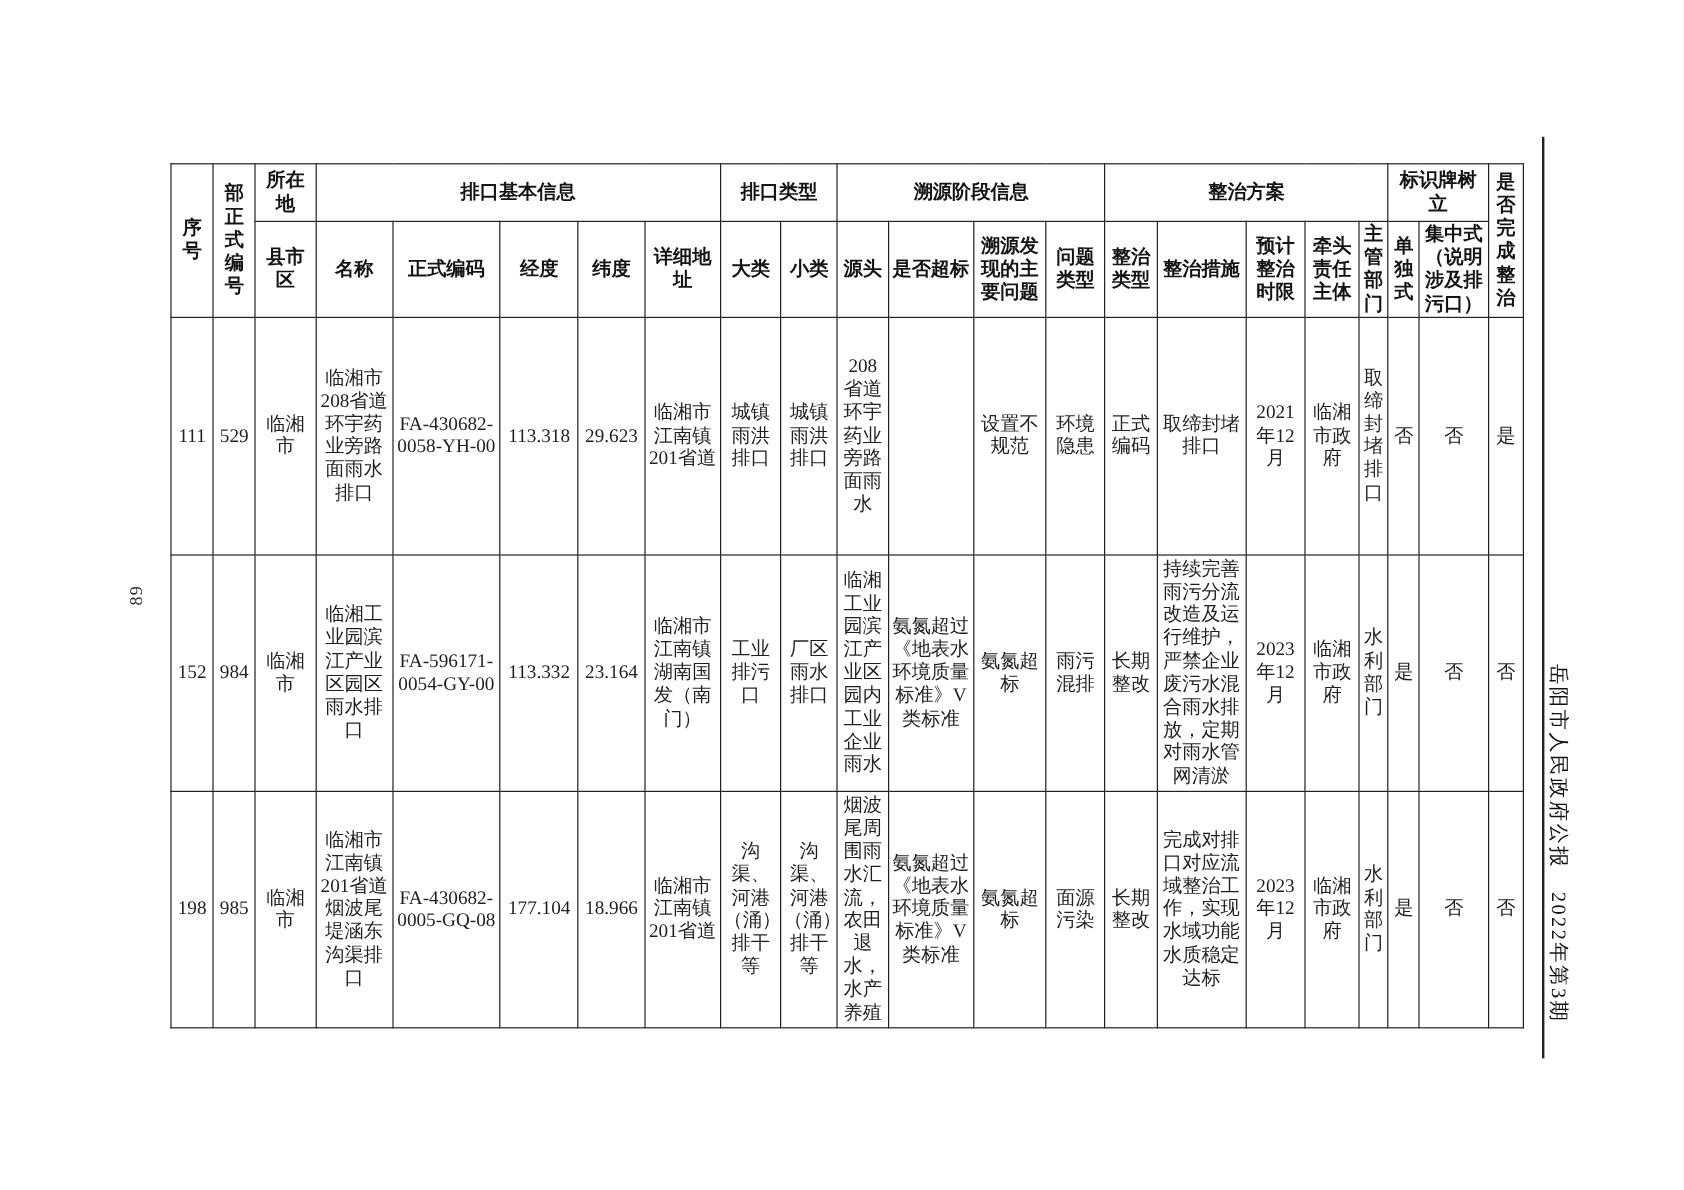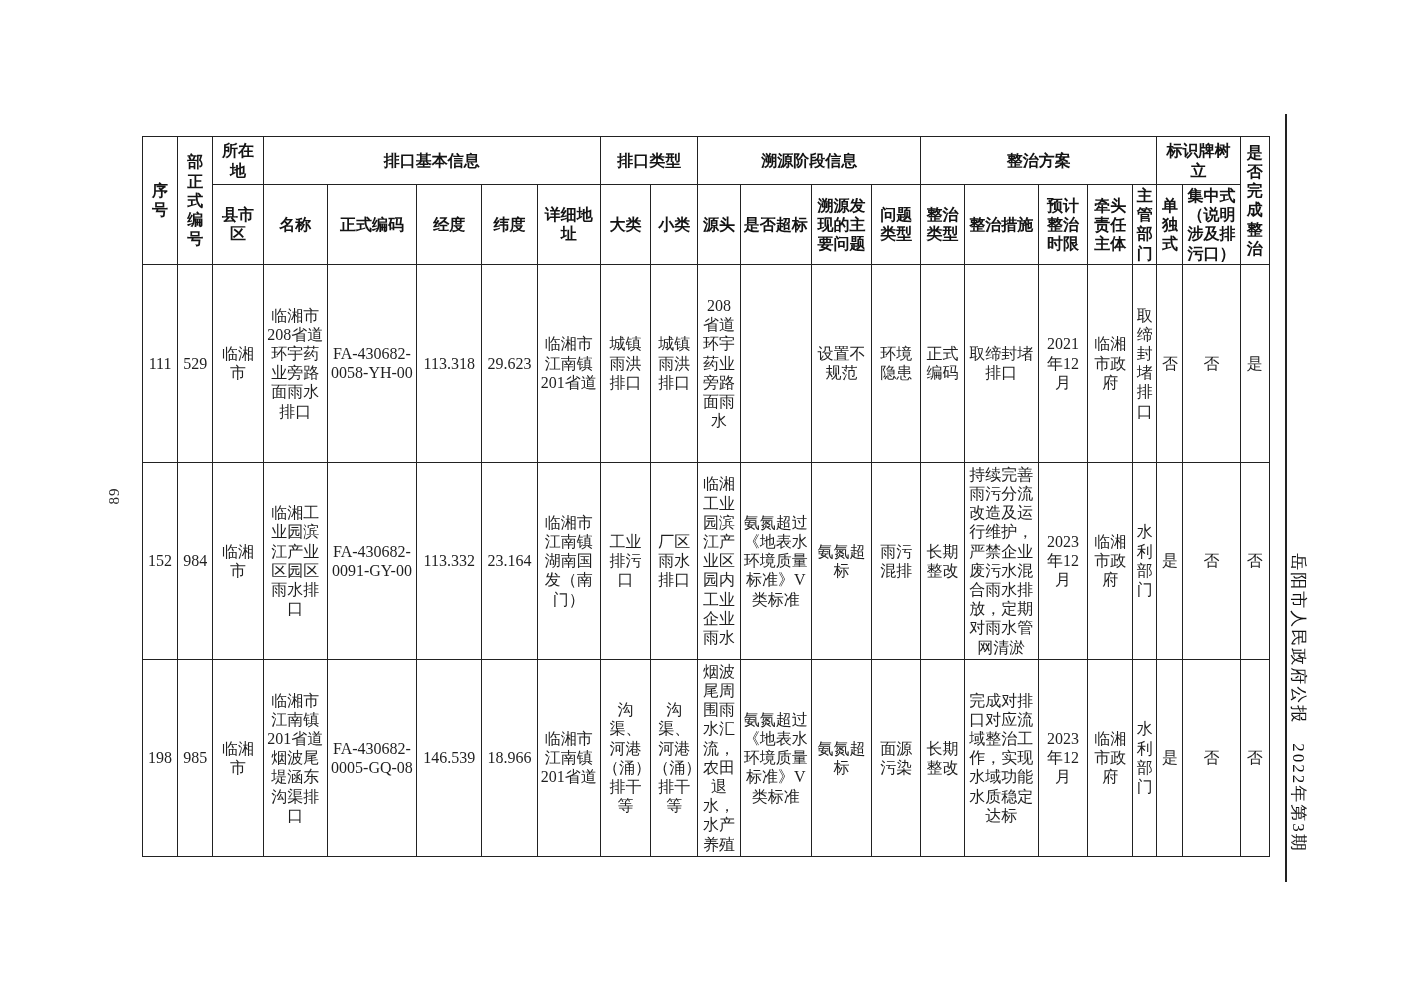--- a/index.html
+++ b/index.html
@@ -120,21 +120,21 @@
       <td>否</td>
       <td>否</td>
       <td>是</td>
     </tr>
 
     <tr class="r2">
       <td>152</td>
       <td>984</td>
       <td>临湘市</td>
       <td>临湘工业园滨江产业区园区雨水排口</td>
-      <td>FA-430682-0091-GY-00</td>
+      <td>FA-596171-0054-GY-00</td>
       <td>113.332</td>
       <td>23.164</td>
       <td>临湘市江南镇湖南国发（南门）</td>
       <td>工业排污口</td>
       <td>厂区雨水排口</td>
       <td>临湘工业园滨江产业区园内工业企业雨水</td>
       <td>氨氮超过《地表水环境质量标准》V类标准</td>
       <td>氨氮超标</td>
       <td>雨污混排</td>
       <td>长期整改</td>
@@ -146,21 +146,21 @@
       <td>否</td>
       <td>否</td>
     </tr>
 
     <tr class="r3">
       <td>198</td>
       <td>985</td>
       <td>临湘市</td>
       <td>临湘市江南镇201省道烟波尾堤涵东沟渠排口</td>
       <td>FA-430682-0005-GQ-08</td>
-      <td>146.539</td>
+      <td>177.104</td>
       <td>18.966</td>
       <td>临湘市江南镇201省道</td>
       <td>沟渠、河港（涌）、排干等</td>
       <td>沟渠、河港（涌）、排干等</td>
       <td>烟波尾周围雨水汇流，农田退水，水产养殖</td>
       <td>氨氮超过《地表水环境质量标准》V类标准</td>
       <td>氨氮超标</td>
       <td>面源污染</td>
       <td>长期整改</td>
       <td>完成对排口对应流域整治工作，实现水域功能水质稳定达标</td>

